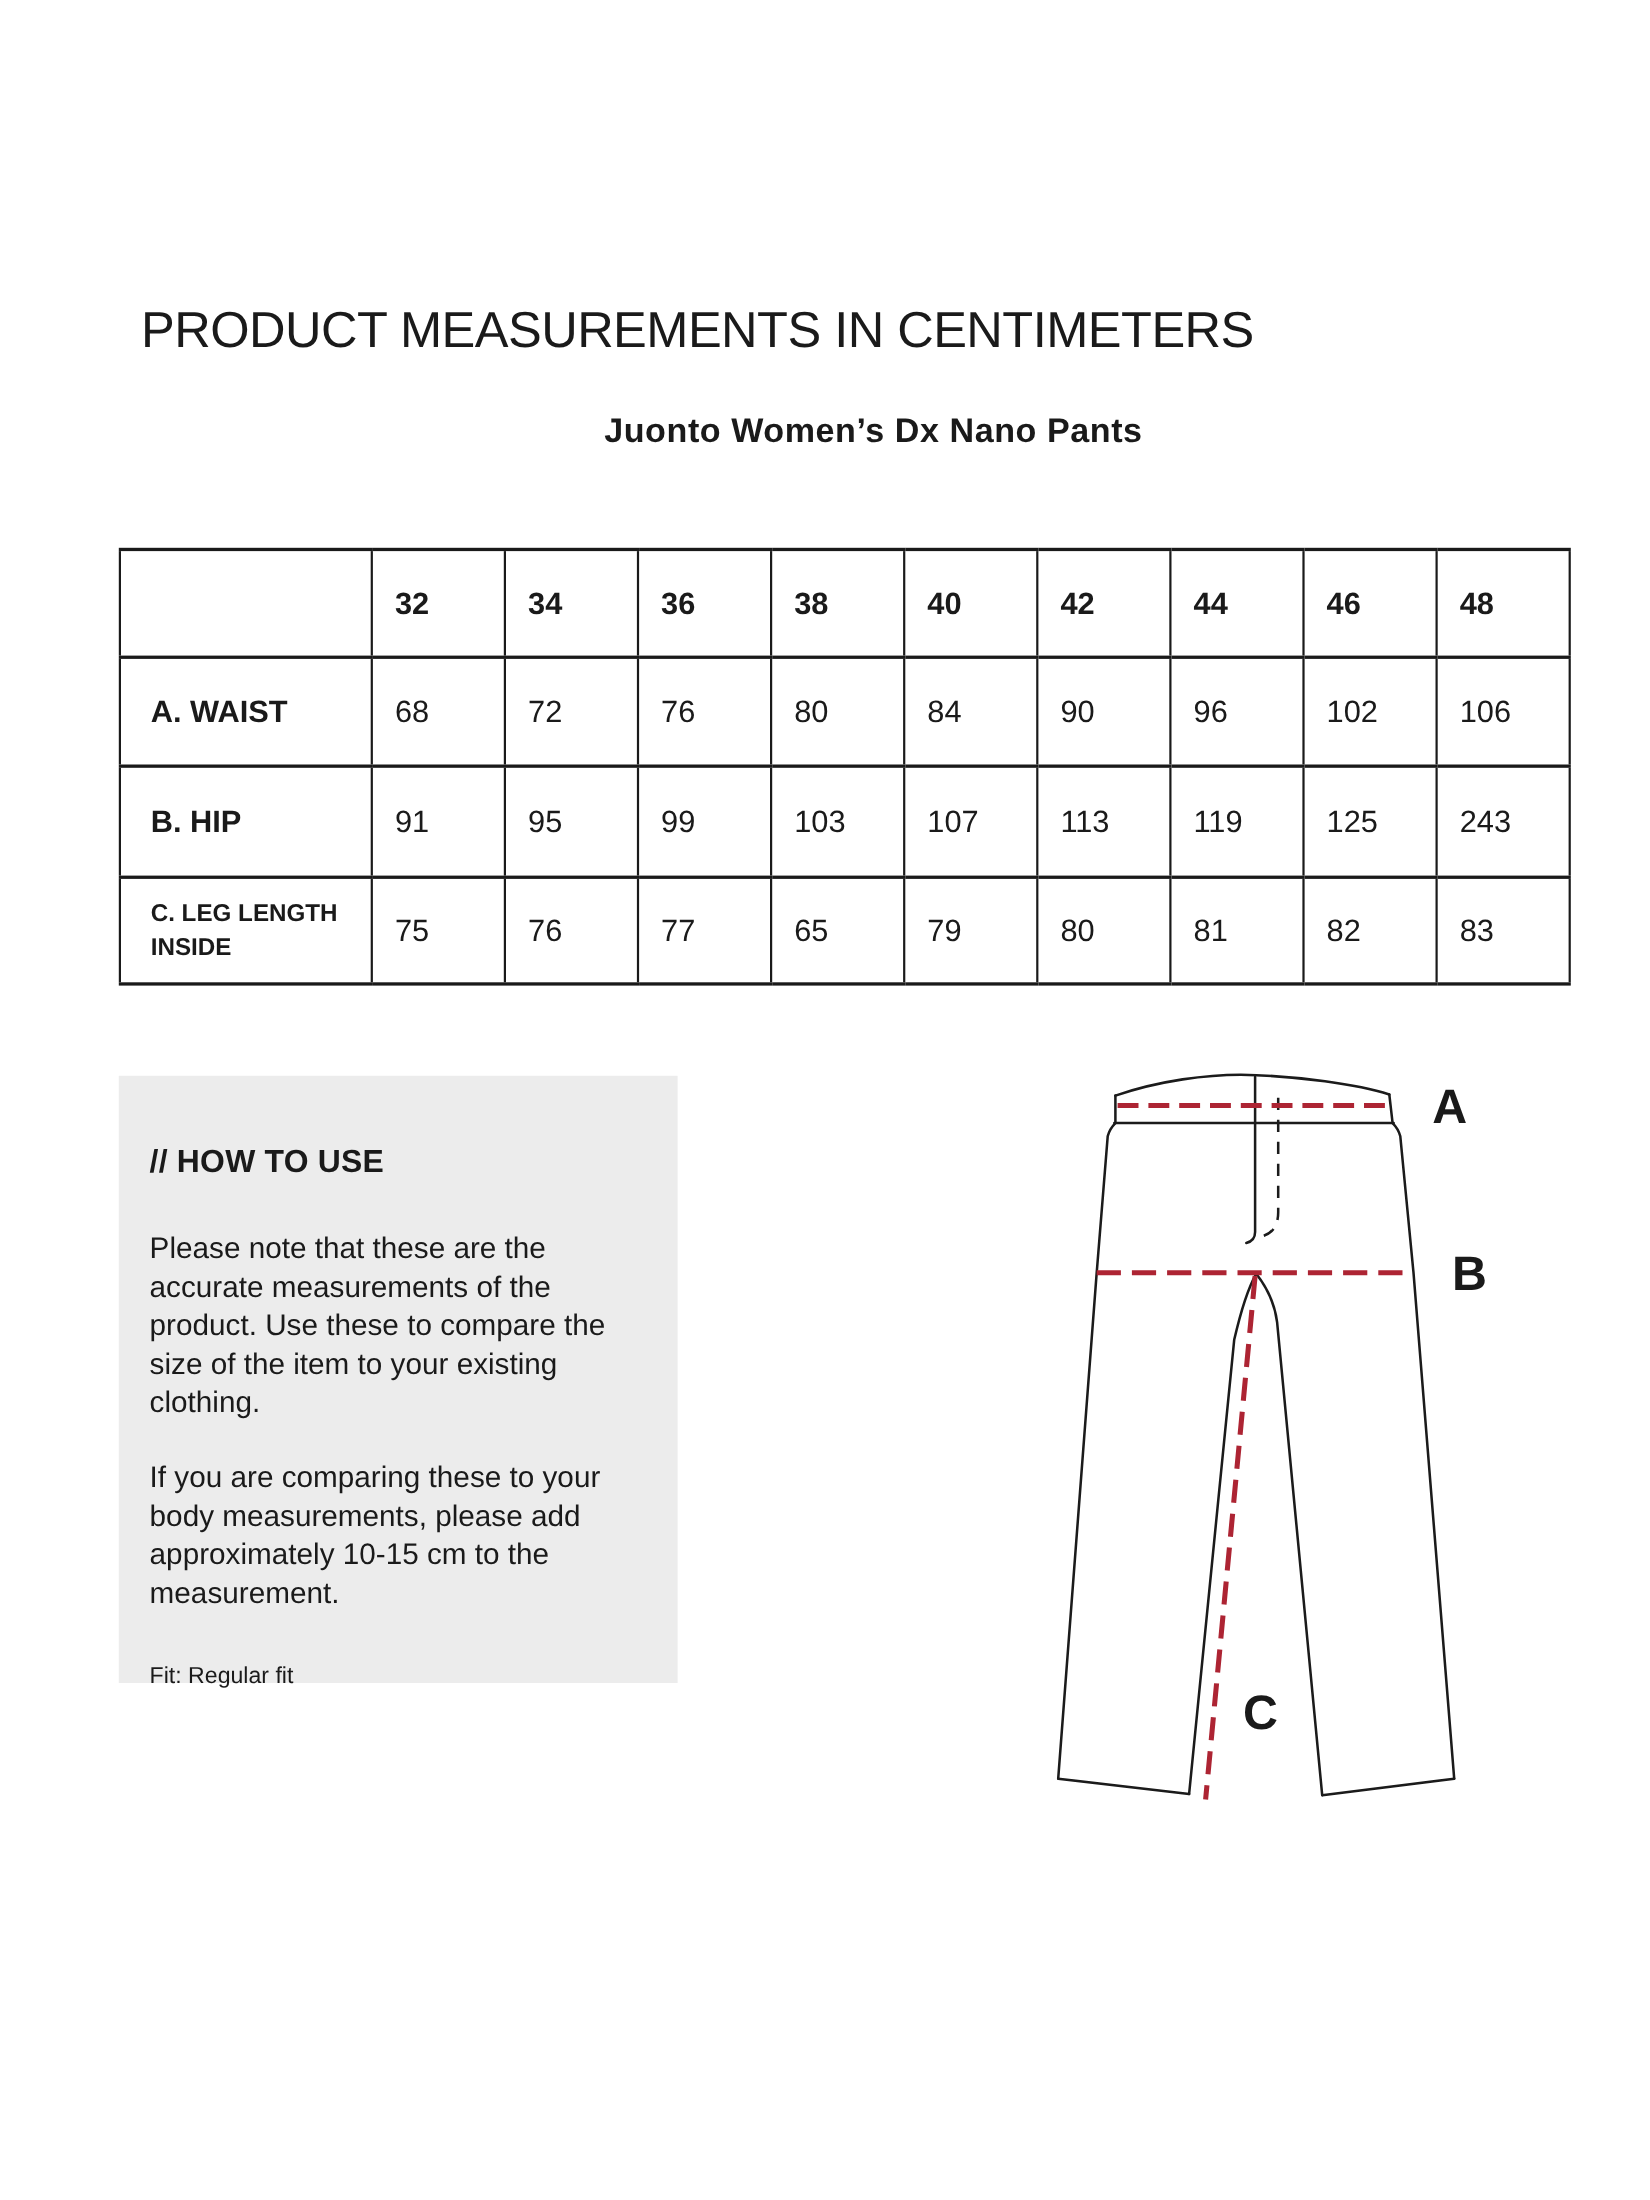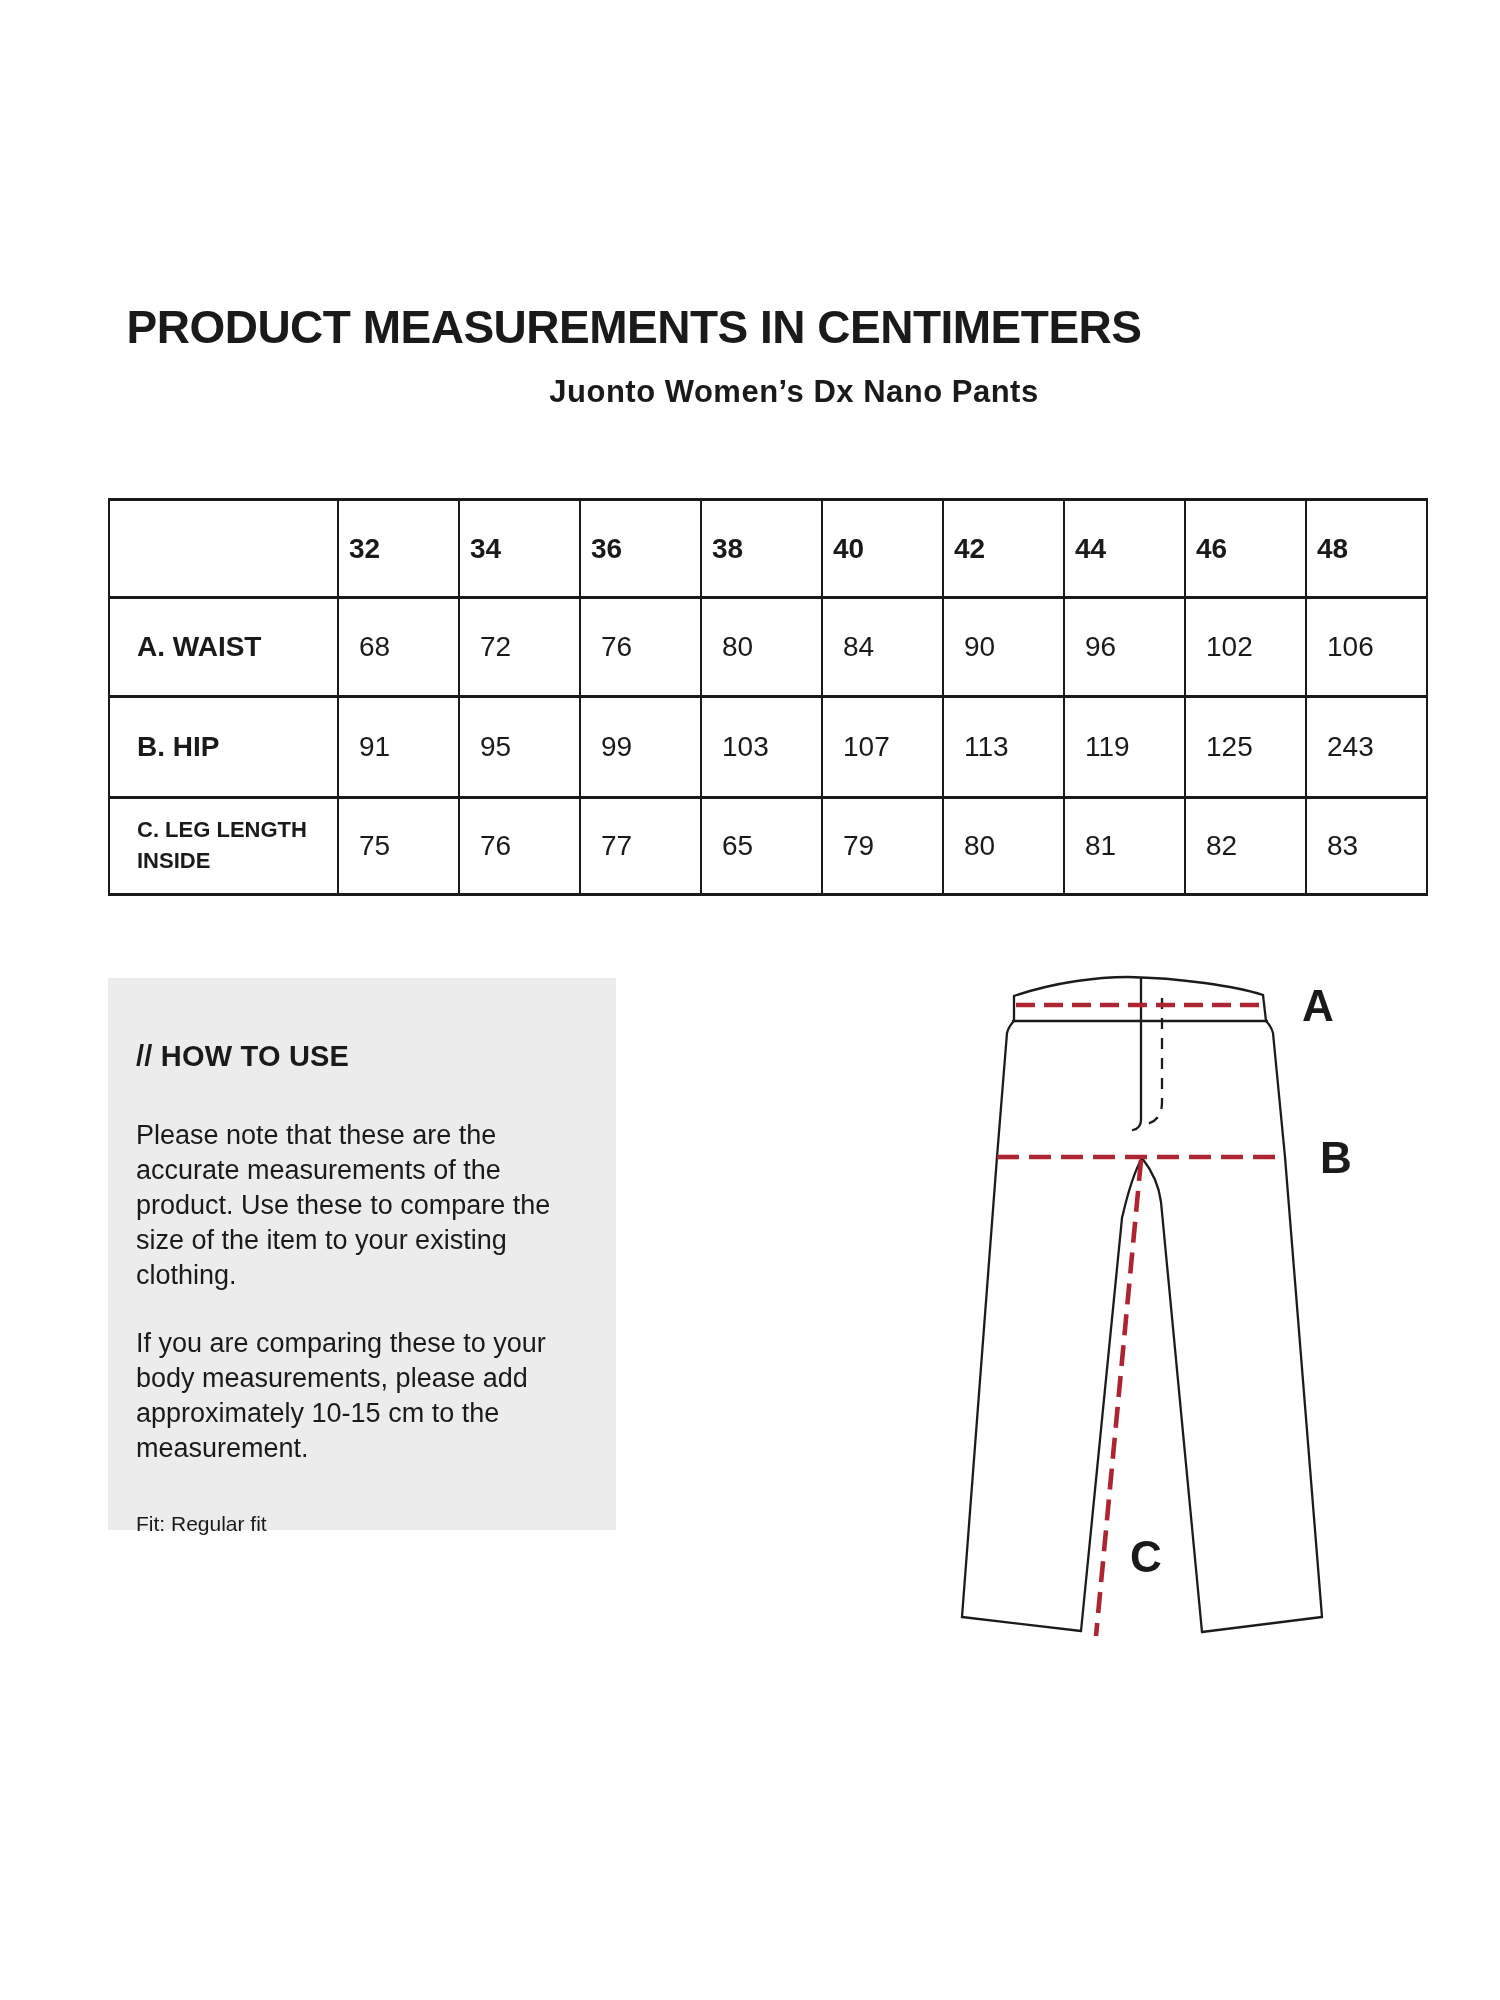--- a/index.html
+++ b/index.html
@@ -2,38 +2,38 @@
 <html><head>
 <meta charset="utf-8">
 <style>
   html,body{margin:0;padding:0;background:#ffffff;}
   #page{
     position:relative;width:1500px;height:2000px;background:#ffffff;
     font-family:"Liberation Sans","DejaVu Sans",sans-serif;color:#1a1a1a;overflow:hidden;
   }
   
   .title{
-    position:absolute;top:304px;left:0;width:1268px;text-align:center;
-    font-size:46px;font-weight:bold;letter-spacing:-0.5px;line-height:1;
+    position:absolute;top:276px;left:0;width:1268px;text-align:center;
+    font-size:46px;font-weight:normal;letter-spacing:-0.5px;line-height:1;
   }
   .subtitle{
     position:absolute;top:376px;left:0;width:1500px;text-align:center;
     font-size:31px;font-weight:bold;letter-spacing:0.5px;line-height:1;padding-left:44px;
   }
   
   table.size-table{
     position:absolute;left:108px;top:498px;width:1318px;height:398px;
     border-collapse:collapse;table-layout:fixed;
   }
   table.size-table td,table.size-table th{
     border:2px solid #1a1a1a;border-top-width:3px;border-bottom-width:3px;
     vertical-align:middle;text-align:left;font-size:28px;padding:0 6px 0 20px;
     color:#1a1a1a;
   }
-  table.size-table th{font-weight:bold;padding-left:10px;}
+  table.size-table th{font-weight:bold;}
   table.size-table td.row-label{font-weight:bold;padding-left:27px;}
   table.size-table td.row-label.small-label{font-size:22px;line-height:1.4;white-space:pre-line;}
   tr.r-head{height:95px;} tr.r-waist{height:95px;margin-left:14px;} tr.r-hip{height:97px;} tr.r-leg{height:94px;}
   
   .howto-box{
     position:absolute;left:108px;top:978px;width:508px;height:552px;background:#ececec;
   }
   .howto-heading{
     position:absolute;left:28px;top:62px;font-size:29px;font-weight:bold;letter-spacing:0.2px;
   }

